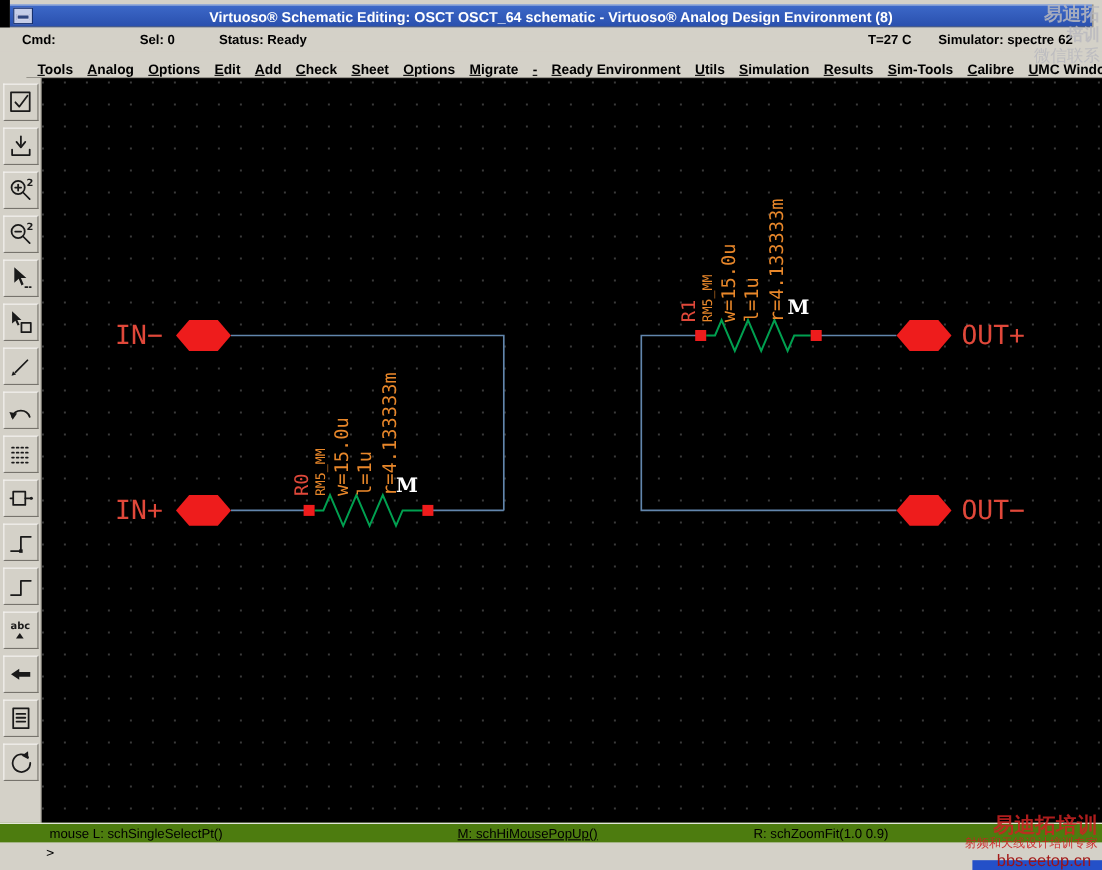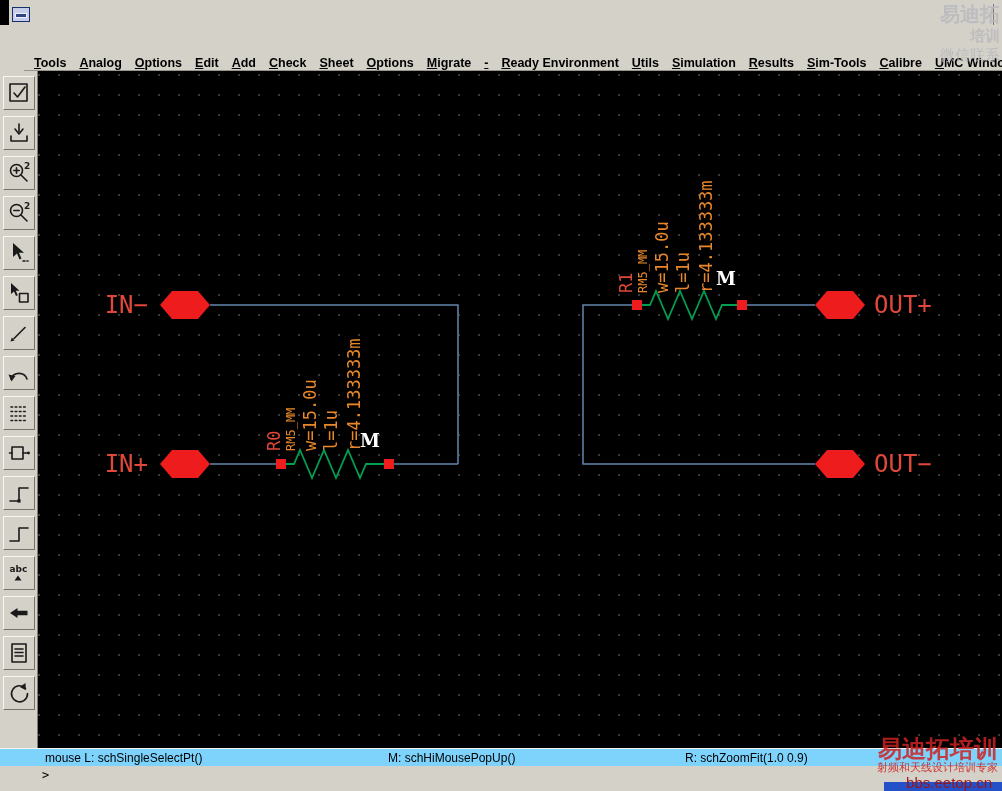--- a/index.html
+++ b/index.html
@@ -58,57 +58,68 @@
   
   .canvas{
     position:absolute;left:38px;top:71px;width:964px;height:677px;background:#000;
     background-image:radial-gradient(circle,#3a3a3a 1px,transparent 1.4px);
     background-size:20px 20px;background-position:11px 14px;
   }
   .canvas svg{position:absolute;left:0;top:0;}
   .sch-mono{font-family:"DejaVu Sans Mono",monospace;}
   
   .mousebar{
-    position:absolute;left:0;top:748px;width:1002px;height:18px;background:#7dd3fc;
+    position:absolute;left:0;top:748px;width:1002px;height:18px;background:#4d7c0f;
     border-top:1px solid #f4f3ef;box-sizing:border-box;font-size:12px;color:#000;
   }
   .mousebar span{position:absolute;top:1px;line-height:16px;white-space:nowrap;}
-  .mb-left{left:45px;} .mb-mid{left:388px;} .mb-right{left:685px;}
+  .mb-left{left:45px;} .mb-mid{left:416px;text-decoration:underline;} .mb-right{left:685px;}
   .promptbar{
     position:absolute;left:0;top:766px;width:1002px;height:25px;background:#d4d1c8;
     font-size:12px;color:#000;font-family:"DejaVu Sans Mono",monospace;
   }
   .promptbar span{position:absolute;left:42px;top:2px;}
   
   .wm-top{
     position:absolute;right:2px;top:2px;width:70px;z-index:60;pointer-events:none;
     text-align:right;color:rgba(185,185,190,0.85);line-height:1.25;
   }
-  .wm-top .wm1{font-size:20px;font-weight:bold;}
+  .wm-top .wm1{font-size:17px;font-weight:bold;}
   .wm-top .wm2{font-size:15px;font-weight:bold;}
   .wm-top .wm3{font-size:15px;}
   .wm-bottom{
     position:absolute;right:4px;bottom:0;z-index:60;pointer-events:none;text-align:right;
   }
-  .wm-bottom .wmb1{font-size:24px;font-weight:bold;color:rgba(204,34,34,0.85);line-height:1.05;}
+  .wm-bottom .wmb1{font-size:19px;font-weight:bold;color:rgba(204,34,34,0.85);line-height:1.05;}
   .wm-bottom .wmb2{font-size:11px;color:rgba(204,34,34,0.9);line-height:1.2;}
   .wm-bottom .wmb3{font-size:15px;font-weight:normal;color:rgba(160,16,16,0.95);line-height:1.1;padding-right:6px;}
   .wm-bluestrip{position:absolute;right:0;bottom:0;width:118px;height:9px;background:#2450c8;z-index:55;pointer-events:none;}
 </style>
 </head>
 <body>
 
 <div class="window">
 
   <div class="frame-top"></div>
   <div class="corner-black"></div>
 
+  <div class="titlebar">
+    <span>Virtuoso® Schematic Editing: OSCT OSCT_64 schematic - Virtuoso® Analog Design Environment (8)</span>
+  </div>
   <div class="titlebar-corner"></div>
   <div class="win-menu-btn"></div>
 
+  <div class="statusrow">
+    <span class="st-cmd">Cmd:</span>
+    <span class="st-sel">Sel: 0</span>
+    <span class="st-status">Status: Ready</span>
+    <span class="st-temp">T=27 C</span>
+    <span class="st-sim">Simulator: spectre</span>
+    <span class="st-badge">62</span>
+  </div>
 
   <div class="menubar">
     <span class="menu-item">Tools</span>
     <span class="menu-item">Analog</span>
     <span class="menu-item">Options</span>
     <span class="menu-item">Edit</span>
     <span class="menu-item">Add</span>
     <span class="menu-item">Check</span>
     <span class="menu-item">Sheet</span>
     <span class="menu-item">Options</span>

